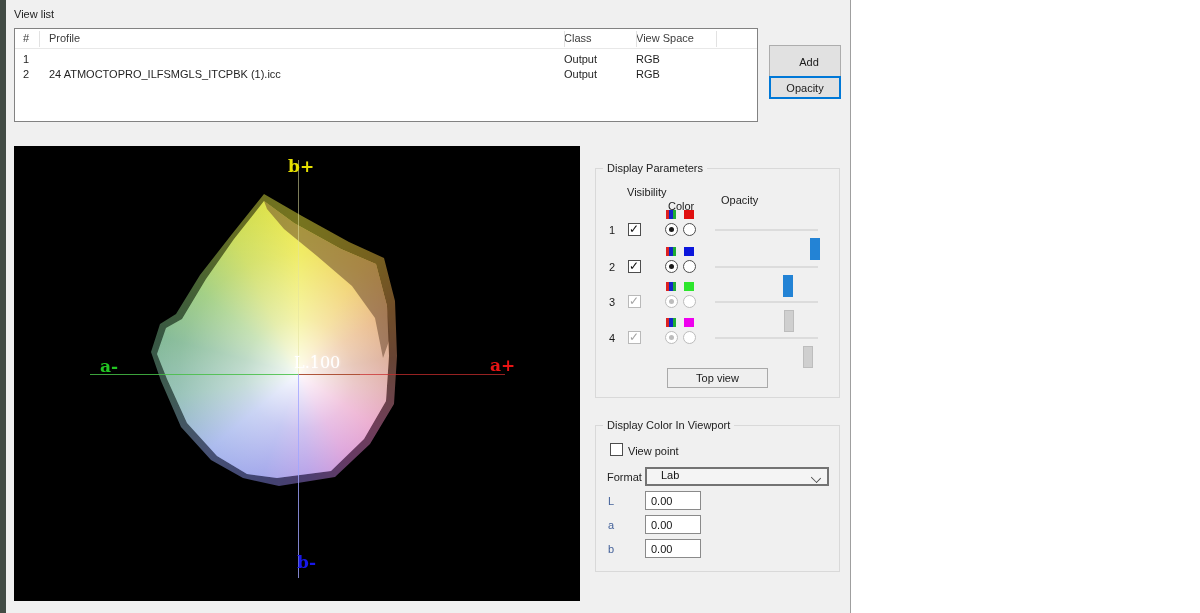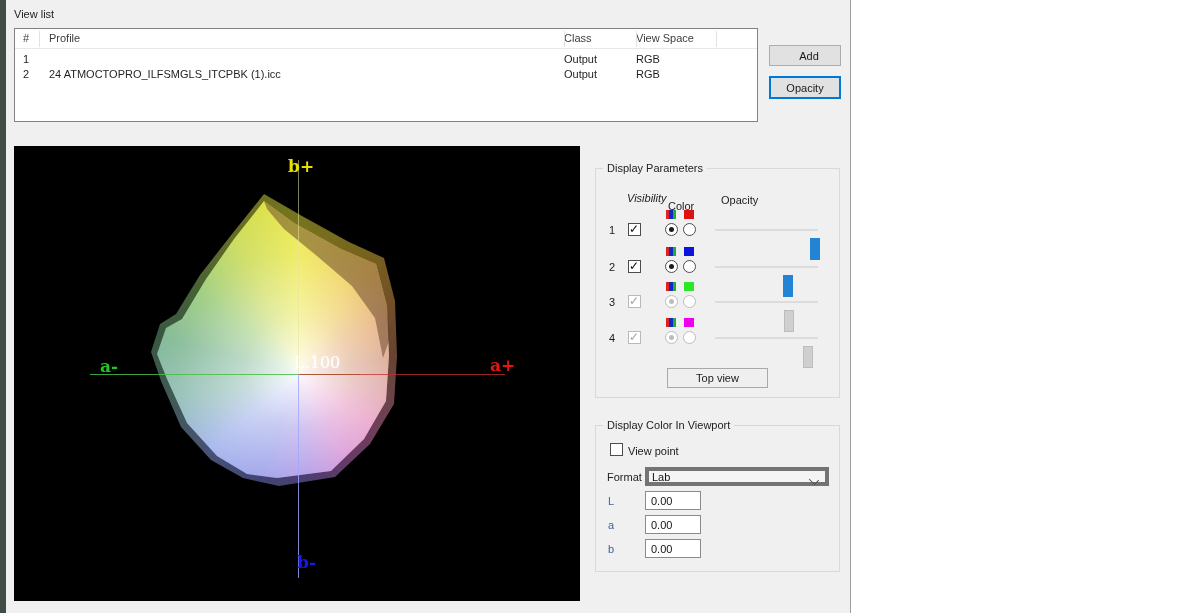--- a/index.html
+++ b/index.html
@@ -14,21 +14,21 @@
   .profile-table{left:14px;top:28px;width:744px;height:94px;background:#fff;border:1px solid #828282;box-sizing:border-box;}
   .tbl-header{position:absolute;left:0;top:0;width:100%;height:20px;border-bottom:1px solid #e8e8e8;box-sizing:border-box;color:#3c3c3c;}
   .col-sep{position:absolute;top:2px;width:1px;height:16px;background:#e2e2e2;}
   .hdr-cell{position:absolute;top:3px;}
   .tbl-row{position:absolute;left:0;width:100%;height:15px;color:#1f1f1f;}
   .cell-center{position:absolute;text-align:left;}
 
   
   .win-btn{background:#e1e1e1;border:1px solid #adadad;box-sizing:border-box;text-align:center;color:#1a1a1a;
            display:flex;align-items:center;justify-content:center;cursor:default;}
-  .btn-add{left:769px;top:45px;width:72px;height:21px;padding-left:8px;}
+  .btn-add{left:769px;top:45px;width:72px;height:33px;padding-left:8px;}
   .btn-remove{left:769px;top:76px;width:72px;height:23px;border:2px solid #0078d7;}
 
   
   .viewport{left:14px;top:146px;width:566px;height:455px;background:#000;overflow:hidden;}
   .gamut-under{position:absolute;left:0;top:0;width:566px;height:455px;
     background:conic-gradient(from 0deg at 285px 228px,#ece73c 0deg,#ecc23c 30deg,#e09a50 55deg,#cc8666 80deg,#d4888a 100deg,#e07cb4 125deg,#cc74c8 150deg,#9a7ade 175deg,#8288e4 200deg,#8fa4e8 230deg,#7fb4a8 260deg,#6fae85 285deg,#8cc468 310deg,#c6d848 335deg,#ece73c 360deg);
     filter:brightness(0.5);
     clip-path:polygon(250px 48px,288px 70px,335px 96px,370px 112px,381px 155px,383px 210px,380px 258px,356px 298px,321px 331px,265px 340px,229px 332px,197px 314px,167px 281px,147px 235px,137px 206px,146px 178px,162px 168px,186px 129px,218px 88px);}
   .gamut-main{position:absolute;left:0;top:0;width:566px;height:455px;
     background:
@@ -58,21 +58,21 @@
   .slider-track{position:absolute;left:120px;top:19px;width:103px;height:2px;background:#dcdcdc;}
   .slider-handle{position:absolute;top:9px;width:10px;height:22px;background:#2383d5;}
   .param-row.disabled .checkbox{border-color:#b9b9b9;}
   .param-row.disabled .checkbox .chk{color:#a5a5a5;}
   .param-row.disabled .radio{border-color:#bcbcbc;}
   .param-row.disabled .radio .dot{background:#bcbcbc;}
   .param-row.disabled .slider-handle{background:#cfcfcf;border:1px solid #bdbdbd;box-sizing:border-box;}
   .btn-topview{left:667px;top:368px;width:101px;height:20px;background:#efefef;border:1px solid #a9a9a9;}
 
   
-  .combobox{left:645px;top:467px;width:184px;height:19px;background:#f4f4f4;border:4px solid #737373;box-sizing:border-box;display:flex;padding-left:3px;color:#111;}
+  .combobox{left:645px;top:467px;width:184px;height:19px;background:#f4f4f4;border:2px solid #737373;box-sizing:border-box;display:flex;padding-left:14px;color:#111;}
   .combo-chevron{position:absolute;right:7px;top:5px;width:7px;height:7px;border-right:1.5px solid #4d4d4d;border-bottom:1.5px solid #4d4d4d;transform:rotate(45deg) scale(1,0.8);}
   .lab-label{position:absolute;left:608px;color:#44629a;}
   .lab-field{position:absolute;left:645px;width:56px;height:19px;background:#fff;border:1px solid #8a8a8a;box-sizing:border-box;display:flex;align-items:center;padding-left:5px;color:#111;}
 </style>
 </head>
 <body>
 
 <div class="screen">
   <div class="abs left-strip"></div>
   <div class="abs app-bg"></div>
@@ -116,21 +116,21 @@
     <div class="axis" style="left:284px;top:228px;width:1px;height:204px;background:rgba(160,165,255,0.8);"></div>
     <span class="ax-label" style="left: 274px; top: 12px; color: rgb(230, 224, 0);">b+</span>
     <span class="ax-label" style="left: 283px; top: 408px; color: rgb(24, 24, 232);">b-</span>
     <span class="ax-label" style="left: 86px; top: 212px; color: rgb(34, 197, 34);">a-</span>
     <span class="ax-label" style="left: 476px; top: 211px; color: rgb(232, 20, 20);">a+</span>
     <span class="center-label">L.100</span>
   </div>
 
   <div class="abs groupbox" style="left:595px;top:168px;width:245px;height:230px;"></div>
   <div class="abs group-label" style="left:603px;top:162px;">Display Parameters</div>
-  <span class="abs param-hdr" style="left:627px;top:192px;font-style:italic;">Visibility</span>
+  <span class="abs param-hdr" style="left:627px;top:186px;">Visibility</span>
   <span class="abs param-hdr" style="left:668px;top:200px;">Color</span>
   <span class="abs param-hdr" style="left:721px;top:194px;">Opacity</span>
 
   <div class="param-row" style="top:210px;">
     <span class="row-num">1</span>
     <span class="checkbox" style="left:33px;top:13px;">
         <span class="chk">✓</span>
       </span>
     <span class="swatch swatch-multi" style="left:71px;top:0;"></span>
     <span class="swatch" style="left: 89px; top: 0px; background: rgb(224, 16, 16);"></span>

